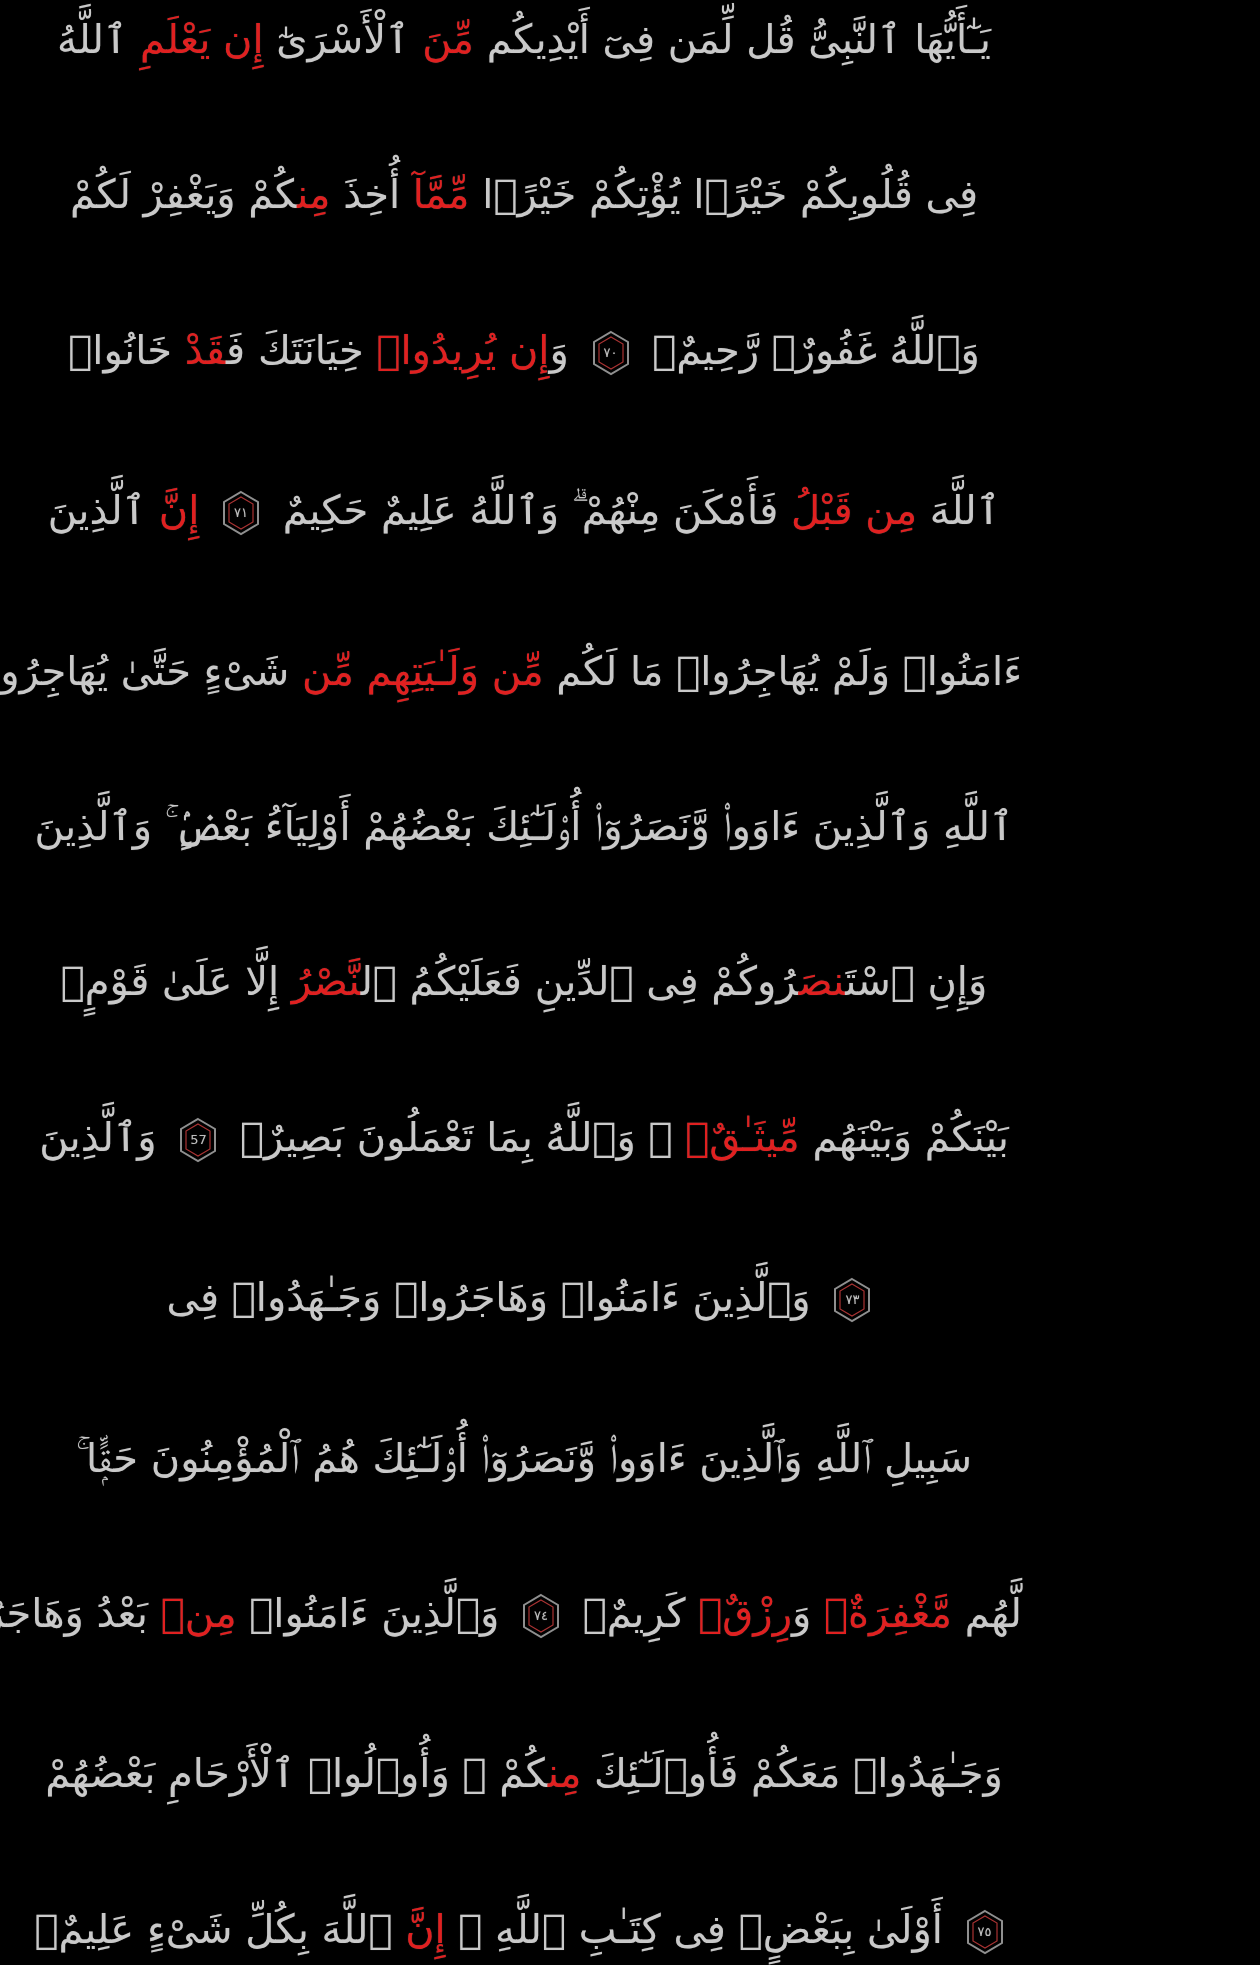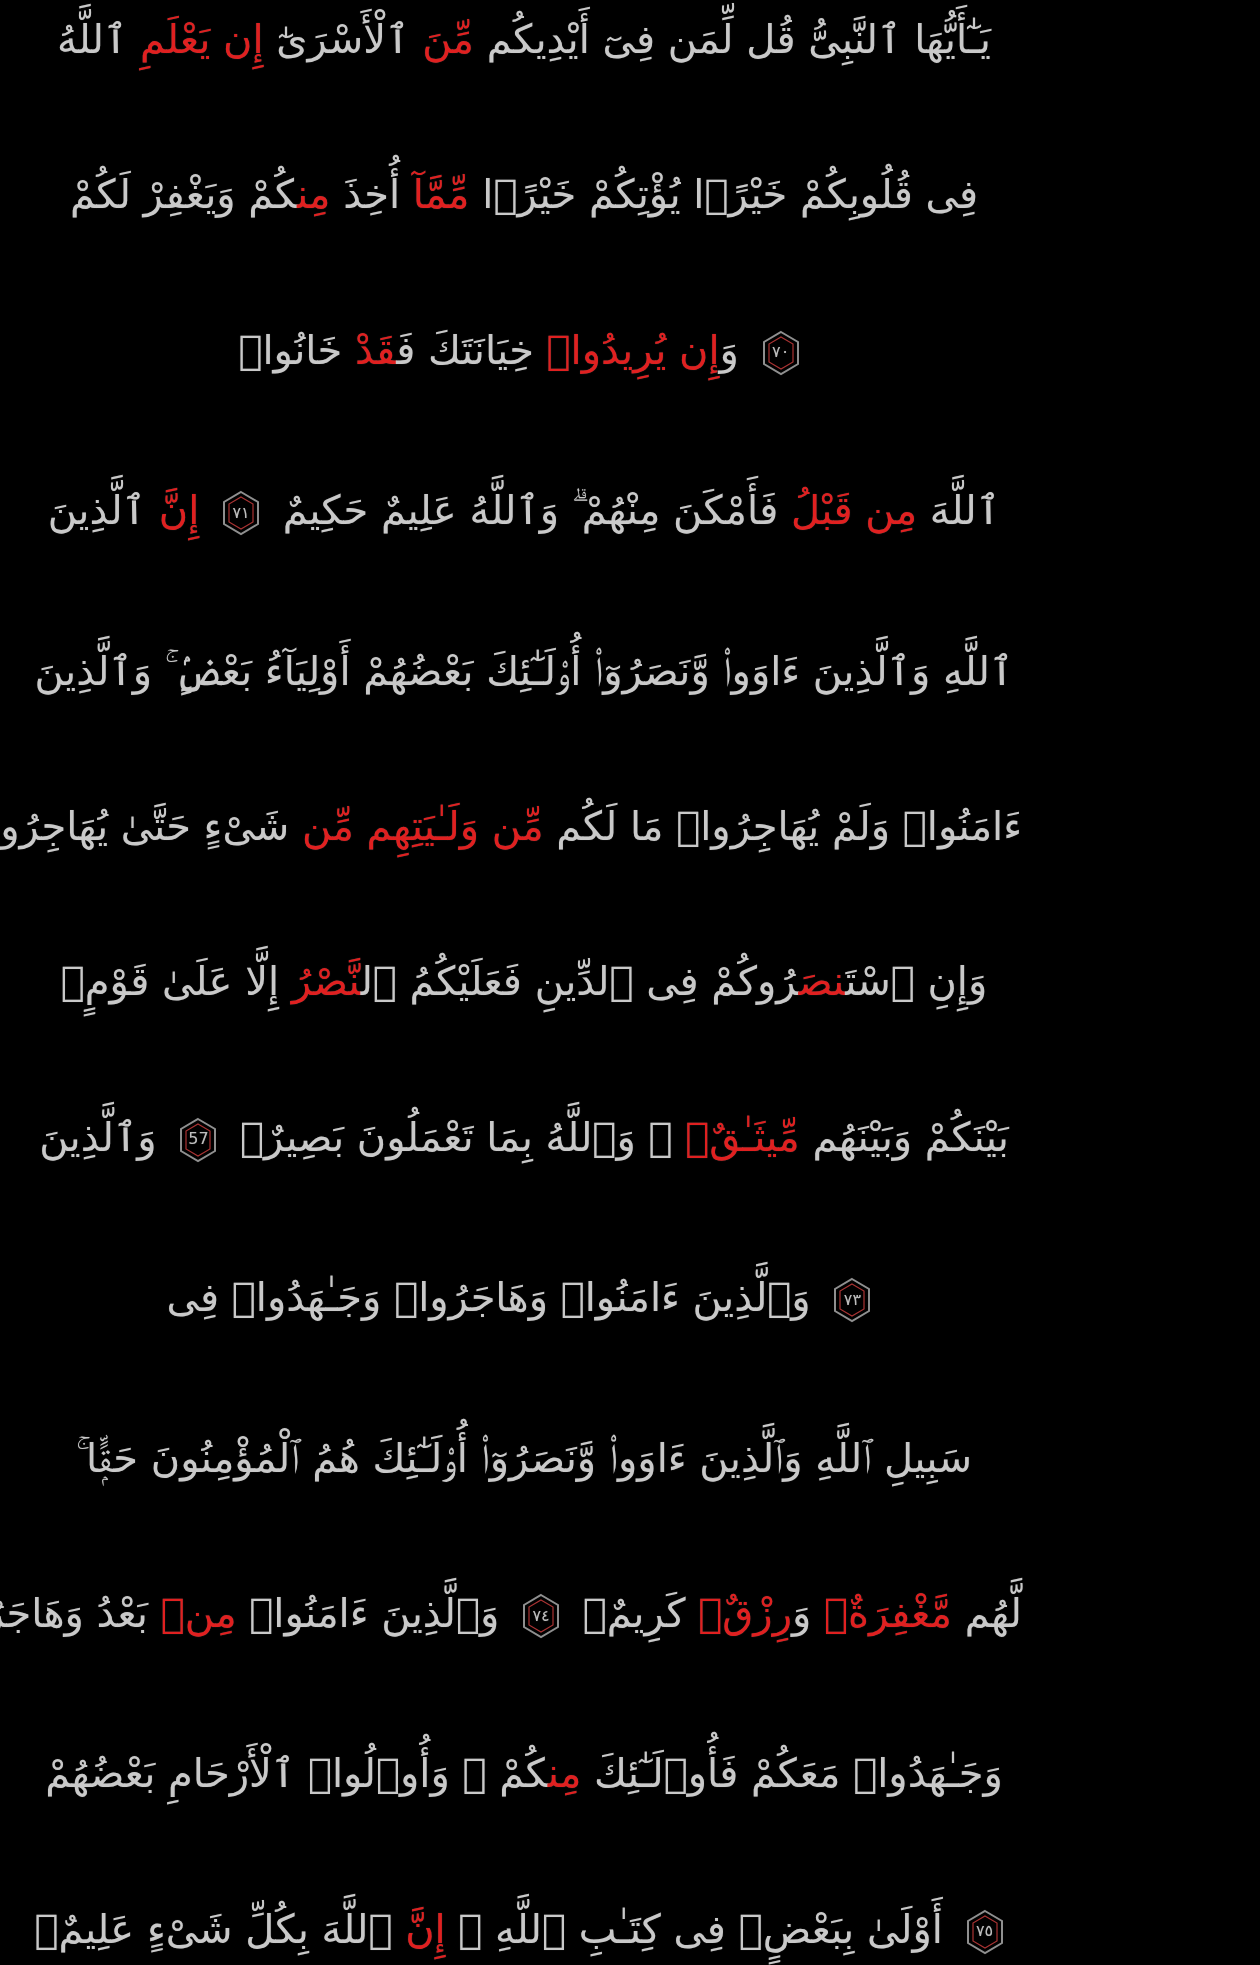--- a/index.html
+++ b/index.html
@@ -60,43 +60,43 @@
   }
   .marker .num {
     position: absolute;
     top: 0;
     left: 0;
     width: 46px;
     height: 46px;
     display: flex;
     align-items: center;
     justify-content: center;
-    font-size: 16px;
+    font-size: 13px;
     color: #bdbdbd;
     font-family: "DejaVu Sans", sans-serif;
     direction: rtl;
   }
 </style>
 </head>
 <body>
 
 <div class="page">
   <div class="ayah-lines" id="lines-container">
       <div class="line" id="line-1"><span>يَـٰٓأَيُّهَا ٱلنَّبِىُّ قُل لِّمَن فِىٓ أَيْدِيكُم </span><span class="hl">مِّنَ</span><span> ٱلْأَسْرَىٰٓ </span><span class="hl">إِن</span><span> </span><span class="hl">يَعْلَمِ</span><span> ٱللَّهُ</span></div>
       <div class="line" id="line-2"><span>فِى قُلُوبِكُمْ خَيْرًۭا يُؤْتِكُمْ خَيْرًۭا </span><span class="hl">مِّمَّآ</span><span> أُخِذَ </span><span class="hl">مِن</span><span>كُمْ وَيَغْفِرْ لَكُمْ</span></div>
-      <div class="line" id="line-3"><span class="marker"><svg width="46" height="46" viewBox="0 0 46 46" aria-hidden="true">
+      <div class="line" id="line-3"><span>وَٱللَّهُ غَفُورٌۭ رَّحِيمٌۭ </span><span class="marker"><svg width="46" height="46" viewBox="0 0 46 46" aria-hidden="true">
             <polygon points="23,2 40,12 40,34 23,44 6,34 6,12" fill="none" stroke="#8f8f8f" stroke-width="2"></polygon>
             <polygon points="23,7 35,14 35,32 23,39 11,32 11,14" fill="none" stroke="#a33" stroke-width="1.2"></polygon>
           </svg><span class="num">٧٠</span></span><span> وَ</span><span class="hl">إِن</span><span> </span><span class="hl">يُرِيدُوا۟</span><span> خِيَانَتَكَ فَ</span><span class="hl">قَدْ</span><span> خَانُوا۟</span></div>
       <div class="line" id="line-4"><span>ٱللَّهَ </span><span class="hl">مِن</span><span> </span><span class="hl">قَبْلُ</span><span> فَأَمْكَنَ مِنْهُمْ ۗ وَٱللَّهُ عَلِيمٌ حَكِيمٌ </span><span class="marker"><svg width="46" height="46" viewBox="0 0 46 46" aria-hidden="true">
             <polygon points="23,2 40,12 40,34 23,44 6,34 6,12" fill="none" stroke="#8f8f8f" stroke-width="2"></polygon>
             <polygon points="23,7 35,14 35,32 23,39 11,32 11,14" fill="none" stroke="#a33" stroke-width="1.2"></polygon>
           </svg><span class="num">٧١</span></span><span> </span><span class="hl">إِنَّ</span><span> ٱلَّذِينَ</span></div>
+      <div class="line" id="line-7"><span>ءَامَنُوا۟ وَلَمْ يُهَاجِرُوا۟ مَا لَكُم </span><span class="hl">مِّن</span><span> </span><span class="hl">وَلَـٰيَتِهِم</span><span> </span><span class="hl">مِّن</span><span> شَىْءٍ حَتَّىٰ يُهَاجِرُوا۟</span></div>
       <div class="line" id="line-6"><span>ٱللَّهِ وَٱلَّذِينَ ءَاوَوا۟ وَّنَصَرُوٓا۟ أُو۟لَـٰٓئِكَ بَعْضُهُمْ أَوْلِيَآءُ بَعْضٍۢ ۚ وَٱلَّذِينَ</span></div>
-      <div class="line" id="line-7"><span>ءَامَنُوا۟ وَلَمْ يُهَاجِرُوا۟ مَا لَكُم </span><span class="hl">مِّن</span><span> </span><span class="hl">وَلَـٰيَتِهِم</span><span> </span><span class="hl">مِّن</span><span> شَىْءٍ حَتَّىٰ يُهَاجِرُوا۟</span></div>
       <div class="line" id="line-8"><span>وَإِنِ ٱسْتَ</span><span class="hl">نصَ</span><span>رُوكُمْ فِى ٱلدِّينِ فَعَلَيْكُمُ ٱل</span><span class="hl">نَّصْرُ</span><span> إِلَّا عَلَىٰ قَوْمٍۭ</span></div>
       <div class="line" id="line-9"><span>بَيْنَكُمْ وَبَيْنَهُم </span><span class="hl">مِّيثَـٰقٌۭ</span><span> ۗ وَٱللَّهُ بِمَا تَعْمَلُونَ بَصِيرٌۭ </span><span class="marker"><svg width="46" height="46" viewBox="0 0 46 46" aria-hidden="true">
             <polygon points="23,2 40,12 40,34 23,44 6,34 6,12" fill="none" stroke="#8f8f8f" stroke-width="2"></polygon>
             <polygon points="23,7 35,14 35,32 23,39 11,32 11,14" fill="none" stroke="#a33" stroke-width="1.2"></polygon>
           </svg><span class="num">57</span></span><span> وَٱلَّذِينَ</span></div>
       <div class="line" id="line-11"><span class="marker"><svg width="46" height="46" viewBox="0 0 46 46" aria-hidden="true">
             <polygon points="23,2 40,12 40,34 23,44 6,34 6,12" fill="none" stroke="#8f8f8f" stroke-width="2"></polygon>
             <polygon points="23,7 35,14 35,32 23,39 11,32 11,14" fill="none" stroke="#a33" stroke-width="1.2"></polygon>
           </svg><span class="num">٧٣</span></span><span> وَٱلَّذِينَ ءَامَنُوا۟ وَهَاجَرُوا۟ وَجَـٰهَدُوا۟ فِى</span></div>
       <div class="line" id="line-12"><span>سَبِيلِ ٱللَّهِ وَٱلَّذِينَ ءَاوَوا۟ وَّنَصَرُوٓا۟ أُو۟لَـٰٓئِكَ هُمُ ٱلْمُؤْمِنُونَ حَقًّۭا ۚ</span></div>

